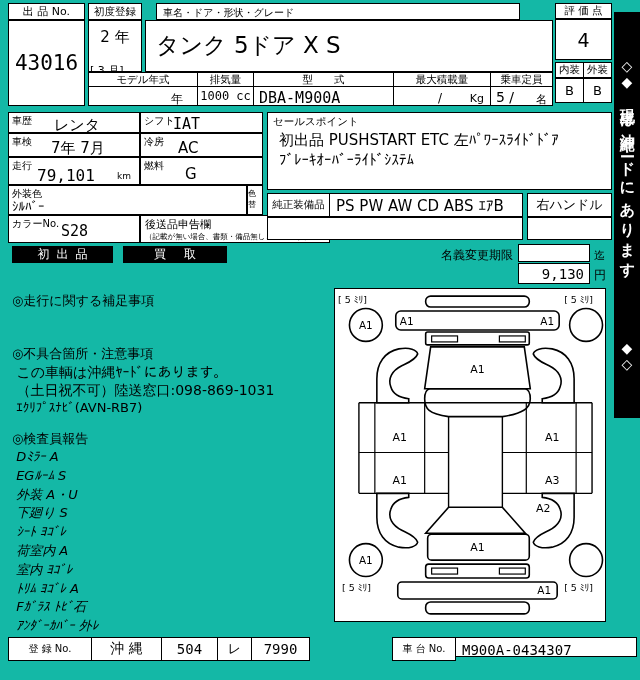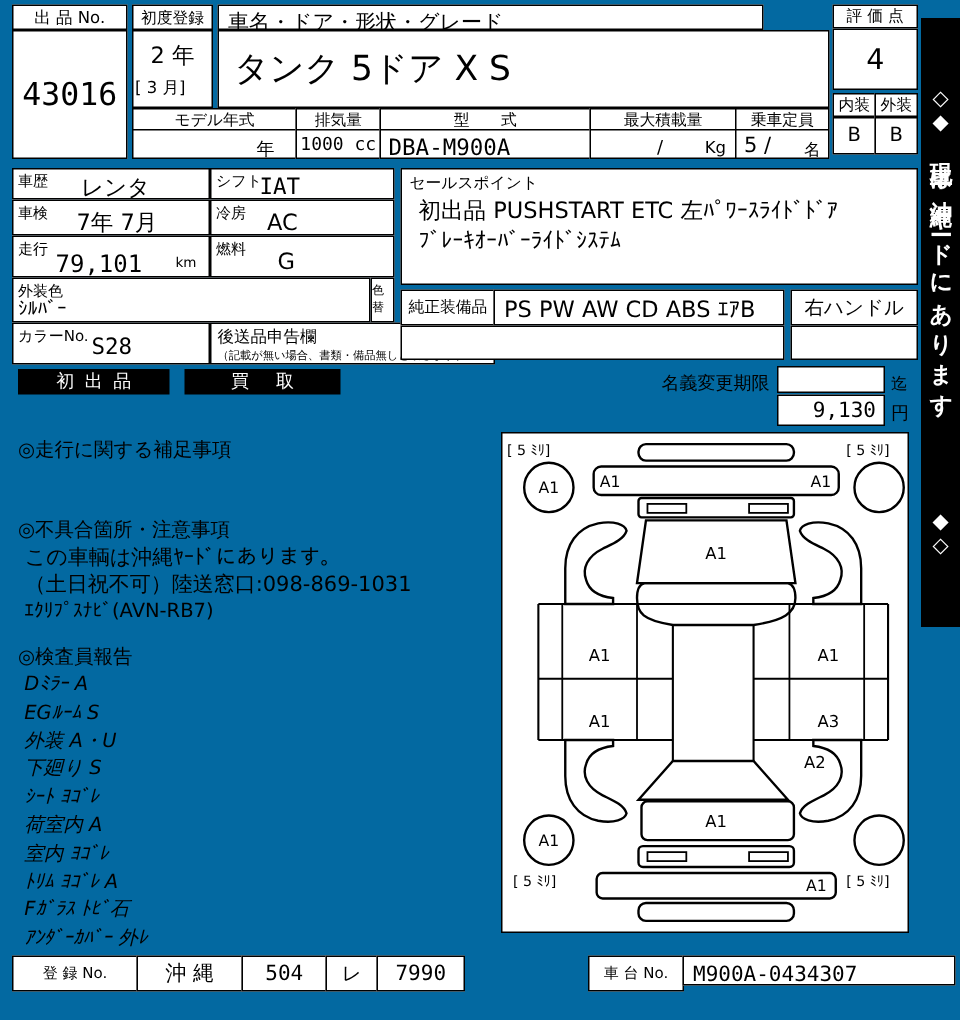--- a/index.html
+++ b/index.html
@@ -1,18 +1,18 @@
 <!DOCTYPE html>
 <html><head>
 <meta charset="utf-8">
 <style>
   * { margin:0; padding:0; box-sizing:border-box; }
   html,body { width:640px; height:680px; background:#fff; }
   body { font-family:"DejaVu Sans", sans-serif; color:#000; }
-  .sheet { position:relative; width:640px; height:680px; background:#0369a1; overflow:hidden; }
+  .sheet { position:relative; width:640px; height:680px; background:#14b8a6; overflow:hidden; }
   .abs { position:absolute; }
   .box { border:1px solid #000; background:#fff; }
   .center { display:flex; align-items:center; justify-content:center; text-align:center; }
   .mono { font-family:"DejaVu Sans Mono", monospace; }
   .cell-label { font-size:10px; position:absolute; top:1px; left:3px; white-space:nowrap; }
   .badge { background:#000; color:#fff; display:flex; align-items:center; justify-content:center; font-size:12px; }
   .vbar { background:#000; color:#fff; display:flex; flex-direction:column; align-items:center; }
   .vtext { writing-mode:vertical-rl; text-orientation:upright; font-size:15px; font-weight:bold; letter-spacing:3px; white-space:nowrap; }
   .note-line { font-size:13px; line-height:18px; white-space:pre; }
   .report-item { font-size:13px; line-height:18.8px; white-space:pre;font-style:italic; }
@@ -22,24 +22,24 @@
 <body>
 
 <div class="sheet">
 
   <div class="abs box center" style="left:8px;top:3px;width:77px;height:17px;font-size:11px">出 品 No.</div>
   <div class="abs box center mono" style="left:8px;top:20px;width:77px;height:86px;font-size:21px">43016</div>
 
   <div class="abs box center" style="left:88px;top:3px;width:54px;height:17px;font-size:10.5px">初度登録</div>
   <div class="abs box" style="left:88px;top:20px;width:54px;height:52px">
     <div style="font-size:15px;text-align:center;margin-top:7px">2 年</div>
-    <div style="font-size:11px;margin-top:4px;margin-left:1px">[ 3 月]</div>
-  </div>
-
-  <div class="abs box" style="left:145px;top:3px;width:364px;height:17px;font-size:14px;padding:2px 0 0 6px">車名・ドア・形状・グレード</div>
+    <div style="font-size:11px;margin-top:16px;margin-left:1px">[ 3 月]</div>
+  </div>
+
+  <div class="abs box" style="left:156px;top:3px;width:364px;height:17px;font-size:10px;padding:2px 0 0 6px">車名・ドア・形状・グレード</div>
   <div class="abs box" style="left:145px;top:20px;width:408px;height:52px;font-size:23px;font-weight:500;padding:9px 0 0 10px;white-space:nowrap">タンク 5ドア  X S</div>
 
   <div class="abs box center" style="left:555px;top:3px;width:57px;height:16px;font-size:10.5px">評 価 点</div>
   <div class="abs box center" style="left:555px;top:19px;width:57px;height:41px;font-size:19px">4</div>
   <div class="abs box center" style="left:555px;top:62px;width:29px;height:16px;font-size:10.5px">内装</div>
   <div class="abs box center" style="left:583px;top:62px;width:29px;height:16px;font-size:10.5px">外装</div>
   <div class="abs box center" style="left:555px;top:78px;width:29px;height:25px;font-size:13px">B</div>
   <div class="abs box center" style="left:583px;top:78px;width:29px;height:25px;font-size:13px">B</div>
 
   <div class="abs box center" style="left:88px;top:72px;width:110px;height:15px;font-size:10.5px">モデル年式</div>

